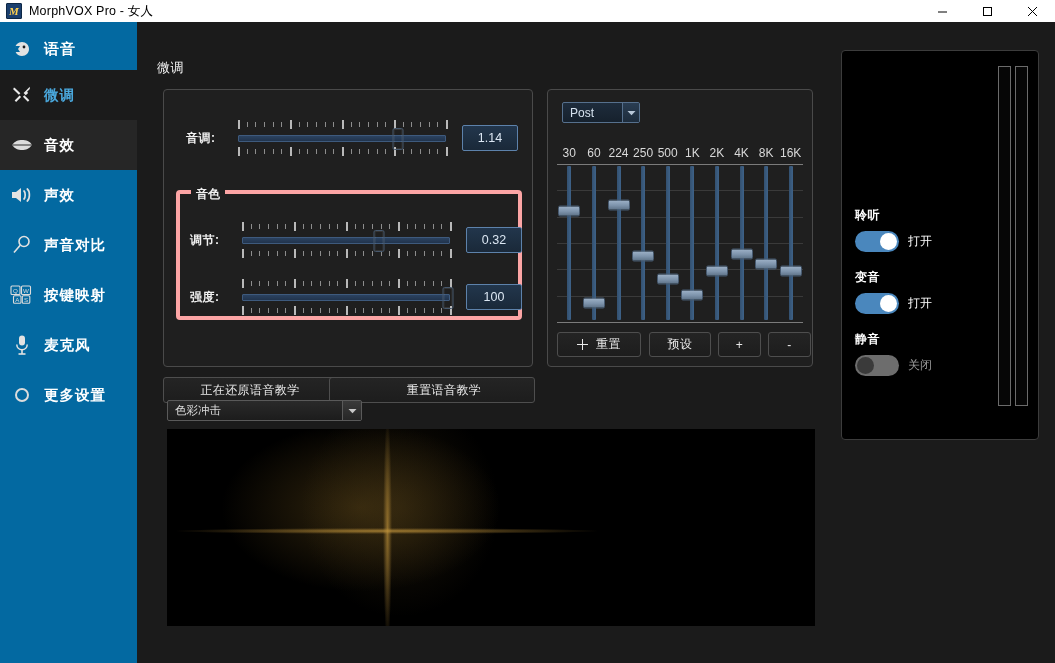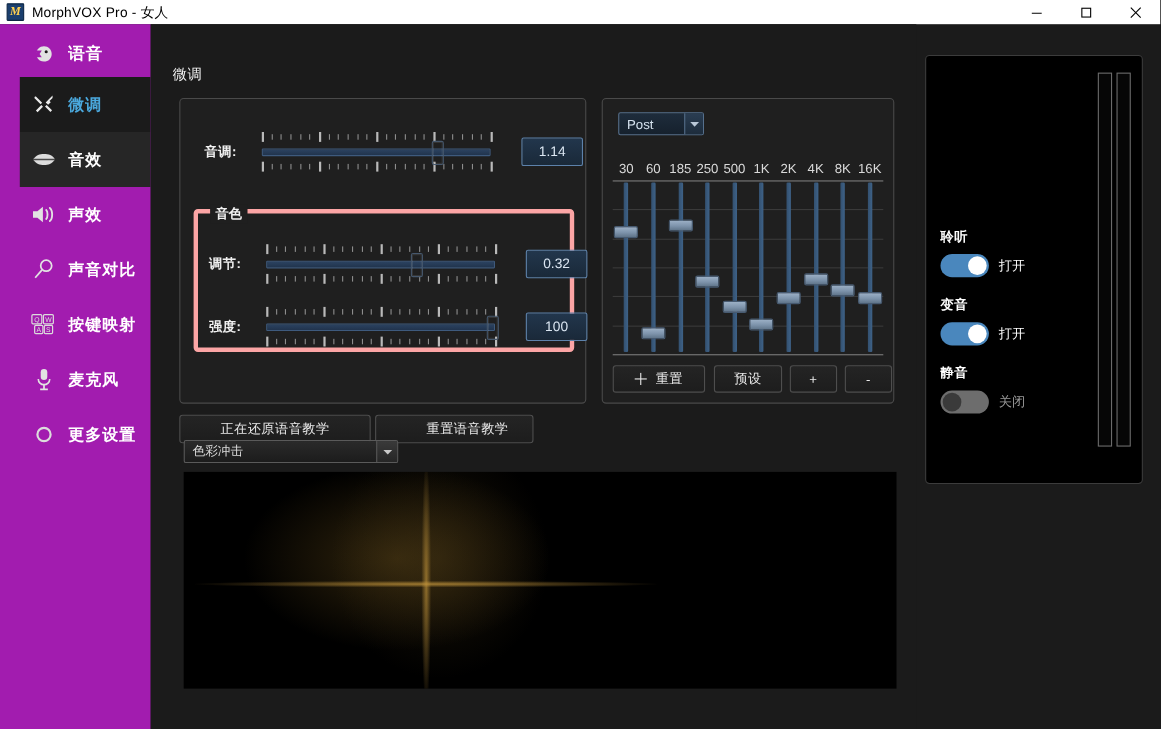--- a/index.html
+++ b/index.html
@@ -28,23 +28,22 @@
     width:45px; height:22px; display:flex; align-items:center;
     justify-content:center; color:#000;
   }
   .tb-btn svg { display:block; }
 
   
   .shell { display:flex; height:641px; background:#1b1b1b; }
 
   
   .sidebar {
-    width:137px; background:#a21caf; flex:none; position:relative;
+    width:137px; background:#0369a1; flex:none; position:relative;
     overflow:hidden;
-    padding-left:18px;
   }
   .sb-section {
     height:42px; display:flex; align-items:center; padding-left:0;
   }
   .sb-ico {
     width:44px; flex:none; display:flex; align-items:center;
     justify-content:center; color:#d8d8d8;
   }
   .sb-section .sb-lab {
     font-size:15px; color:#ffffff; font-weight:600; letter-spacing:1px;
@@ -105,38 +104,38 @@
     border:1px solid #3e5a7d; border-radius:1px;
   }
   .sld .knob {
     position:absolute; top:8px; width:11px; height:22px; border-radius:2px;
     background:linear-gradient(90deg,#7e93ad,#9fb3c9 40%,#6e82999 70%,#5c6f86);
     border:1px solid #46586d;
     box-shadow:inset 0 0 0 1px rgba(255,255,255,.1);
     transform:translateX(-50%);
   }
   .valbox {
-    width:56px; height:26px; margin-left:28px;
+    width:56px; height:26px; margin-left:16px;
     border:1px solid #5d82ab; border-radius:2px;
     background:linear-gradient(#22364c,#1a2939);
     color:#dbe6f2; font-size:12.5px;
     display:flex; align-items:center; justify-content:center;
   }
 
   
   .btn {
     border:1px solid #4e4e4e; border-radius:3px;
     background:linear-gradient(#242424,#1d1d1d);
     color:#e9e9e9; font-size:12px; display:flex;
     align-items:center; justify-content:center; cursor:default;
     letter-spacing:.4px;
   }
 
   #btn-restore { position:absolute; left:26px; top:355px; width:174px; height:26px; }
-  #btn-reset   { position:absolute; left:204px; top:355px; width:144px; height:26px;padding-left:24px; }
+  #btn-reset   { position:absolute; left:192px; top:355px; width:206px; height:26px;padding-left:24px; }
   #btn-doctor  { position:absolute; left:502px; top:355px; width:174px; height:26px; }
 
   
   .eq-select {
     position:absolute; left:14px; top:12px; width:78px; height:21px;
     border:1px solid #56708d; border-radius:2px;
     background:linear-gradient(#1e2c3c,#16212d);
     display:flex; align-items:center;
   }
   .eq-select .es-val { flex:1; padding-left:7px; font-size:12px; color:#d6e2ee; }
@@ -638,21 +637,21 @@
         <div class="es-arrow">
           <svg width="9" height="6" viewBox="0 0 9 6">
               <path d="M0.5 1h8L4.5 5.2z" fill="#b9c8d8"></path>
             </svg>
         </div>
       </div>
 
       <div class="eq-freqs" id="eq-freqs">
           <span style="left: 5%;">30</span>
           <span style="left: 15%;">60</span>
-          <span style="left: 25%;">185</span>
+          <span style="left: 25%;">224</span>
           <span style="left: 35%;">250</span>
           <span style="left: 45%;">500</span>
           <span style="left: 55%;">1K</span>
           <span style="left: 65%;">2K</span>
           <span style="left: 75%;">4K</span>
           <span style="left: 85%;">8K</span>
           <span style="left: 95%; text-align: center;">16K</span>
         </div>
       <div class="eq-body" id="eq-body">
           <div class="eq-gline edge" style="top: 0%;"></div>

